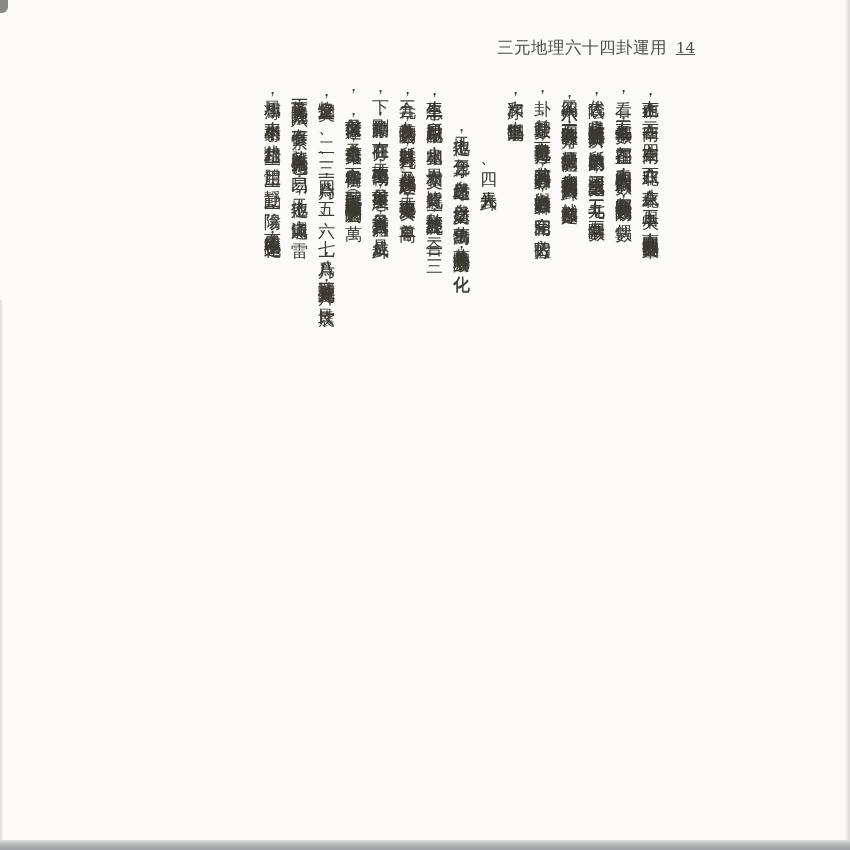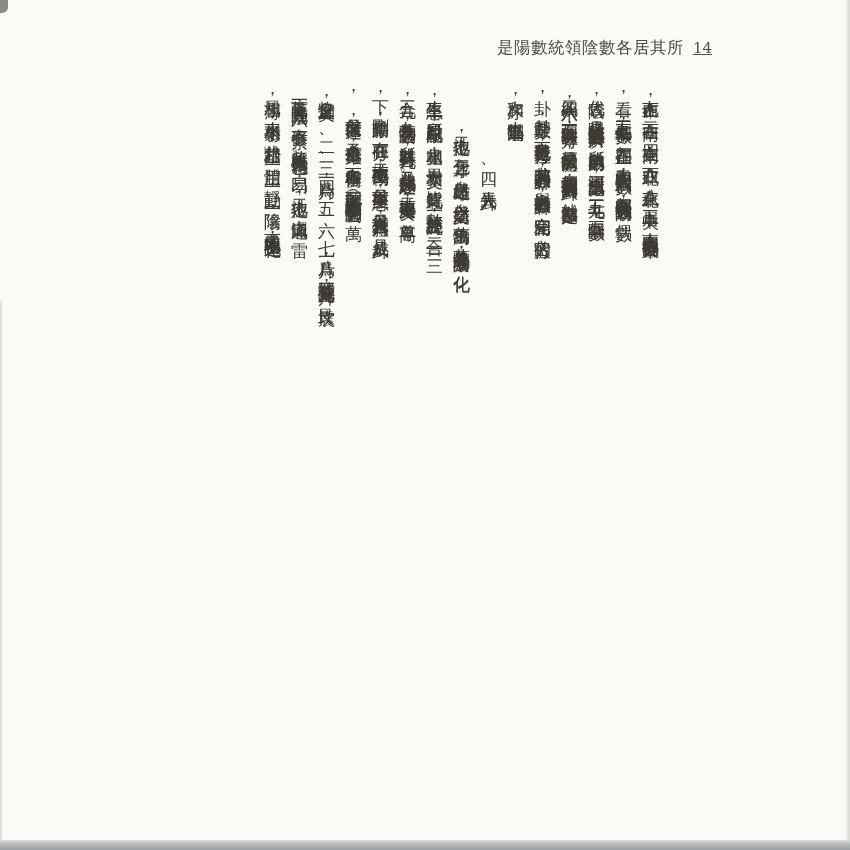--- a/index.html
+++ b/index.html
@@ -79,21 +79,21 @@
     border-radius: 0 0 6px 0;
     opacity: 0.8;
   }
 </style>
 </head>
 <body>
 
 <div class="page">
 
   <div class="running-head">
-    <span>是陽數統領陰數各居其所</span><span class="pageno">14</span>
+    <span>三元地理六十四卦運用</span><span class="pageno">14</span>
   </div>
 
   <div class="text-area">
       <div class="col">七在正西，二在西南，四在東南，六在西北，八在東北，五居中央。由上面這九個數的位置來</div>
       <div class="col">看，一三五七九五個奇數，都在四正，和中央二四六八四個偶數，都在四隅奇數代表陽，偶數</div>
       <div class="col">代表陰，是陽數統領陰數各居其所，所以爲數的用。河圖生成之數，一三五七九，五個陽數，</div>
       <div class="col">統二四六八十，五個陰數同在一方，這便是數的體，我們如果拿伏羲河圖八卦，就知道數卽是</div>
       <div class="col">卦，卦卽是數，而數也就是方位，尤其河圖的數和卦，與洛書的數和卦，完全相同，它的方位</div>
       <div class="col">和次序，也毫無區別。</div>
       <div class="col heading" style="padding-top: 71.8px;">四、先天八卦</div>

